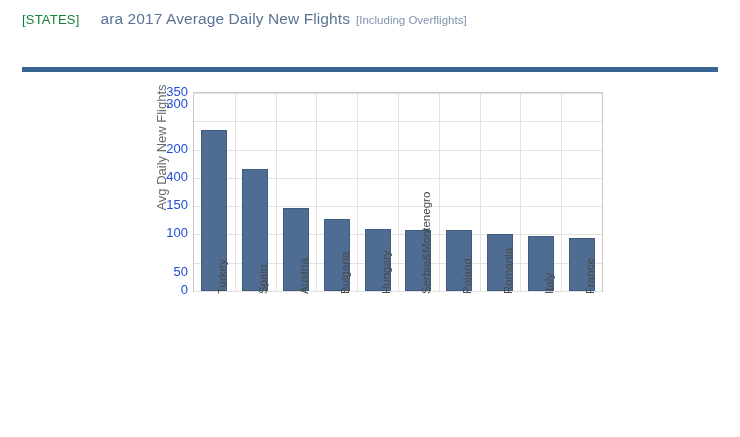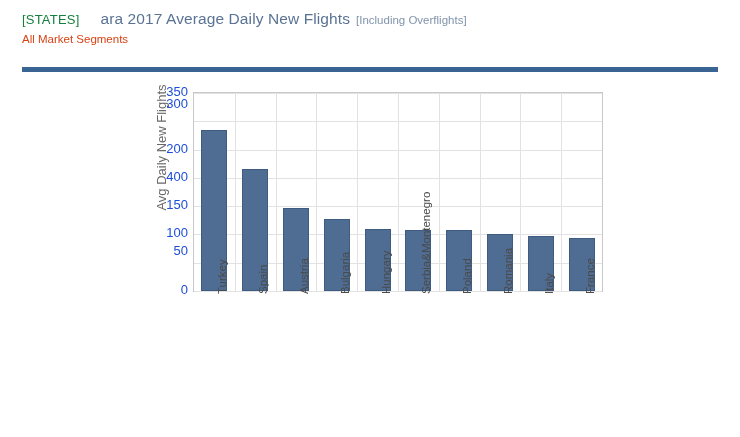--- a/index.html
+++ b/index.html
@@ -161,34 +161,33 @@
     line-height: 11px;
   }
 </style>
 </head>
 <body>
 
 <div id="header">
   <div class="title-line">
     <span class="title-scope">[STATES]</span><span class="title-main">ara 2017 Average Daily New Flights</span><span class="title-note">[Including Overflights]</span>
   </div>
-  <div class="subtitle">All Market Segments</div>
 </div>
 
 <div id="rule-bar"></div>
 
 <div id="chart-wrap">
 
   <div id="ylabel-holder">
     <div id="ylabel">Avg Daily New Flights</div>
   </div>
 
   <div id="ytick-holder">
       <div class="ytick" style="top: 198px;">0</div>
-      <div class="ytick" style="top: 159px;">50</div>
+      <div class="ytick" style="top: 180px;">50</div>
       <div class="ytick" style="top: 141.429px;">100</div>
       <div class="ytick" style="top: 113.143px;">150</div>
       <div class="ytick" style="top: 84.8571px;">400</div>
       <div class="ytick" style="top: 56.5714px;">200</div>
       <div class="ytick" style="top: 12px;">300</div>
       <div class="ytick" style="top: 0px;">350</div>
     </div>
 
   <div id="plot">
       <div class="hgrid" style="top: 198px;"></div>

